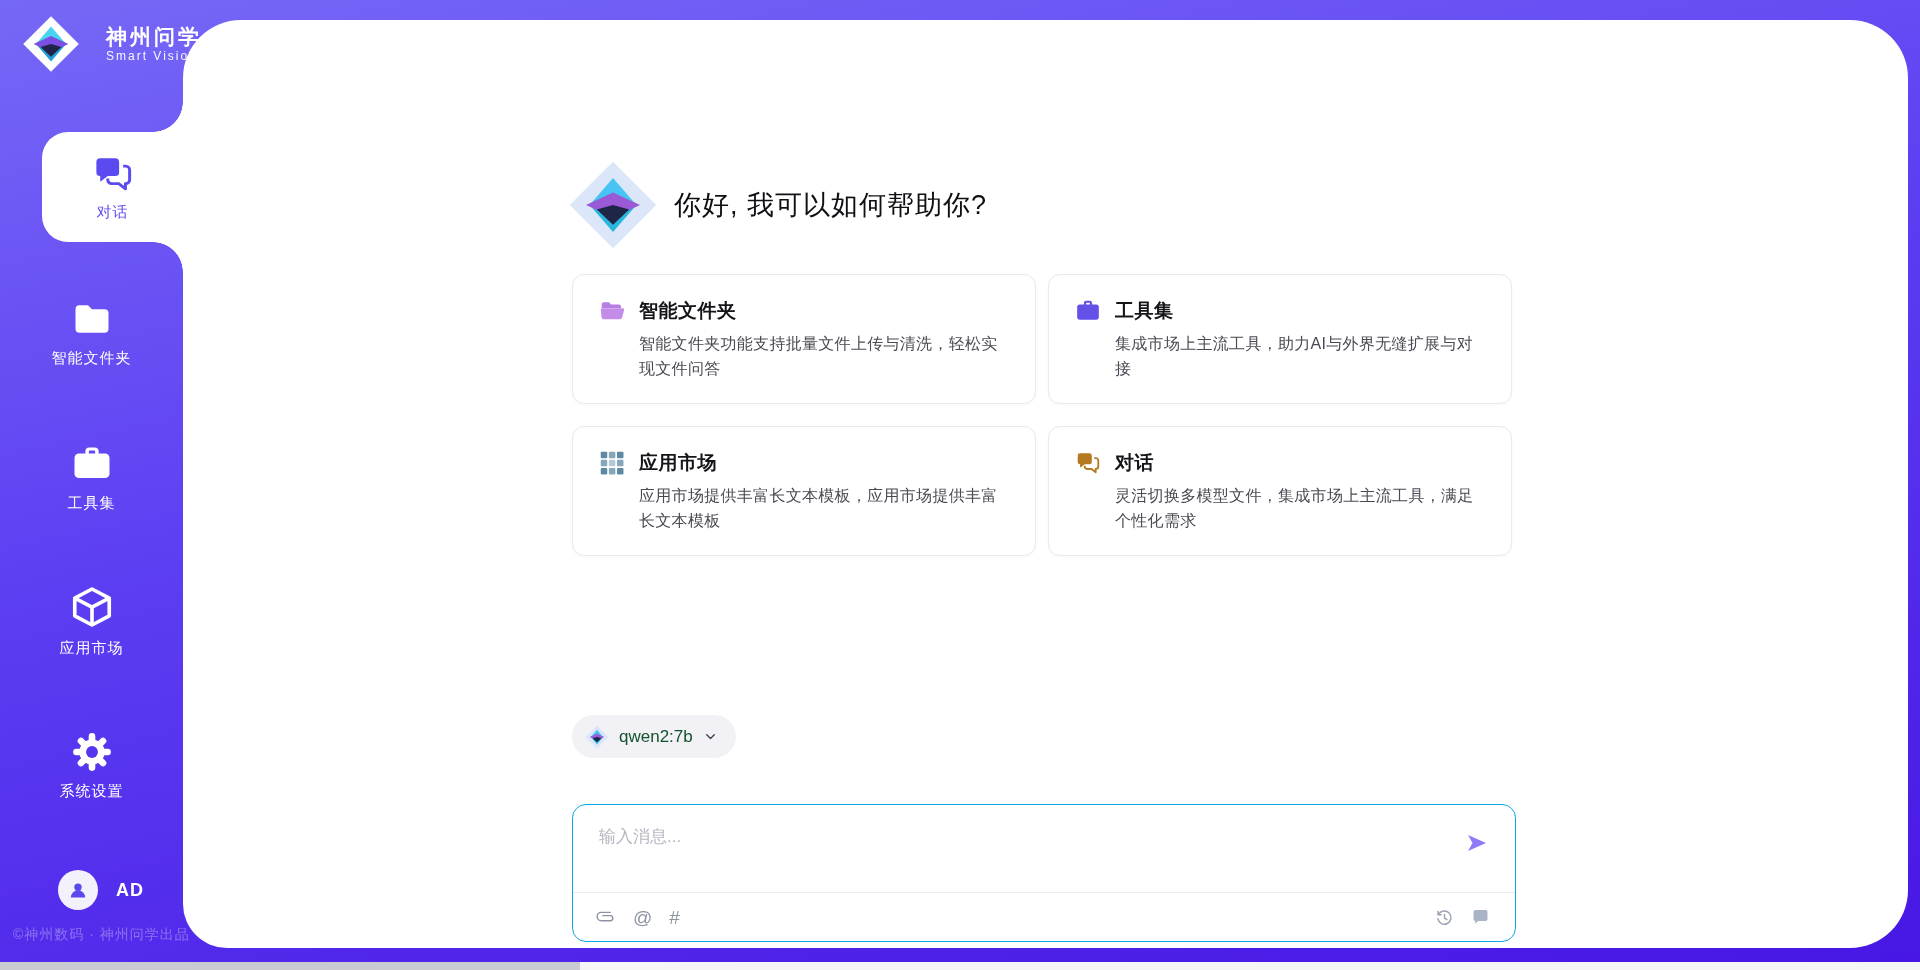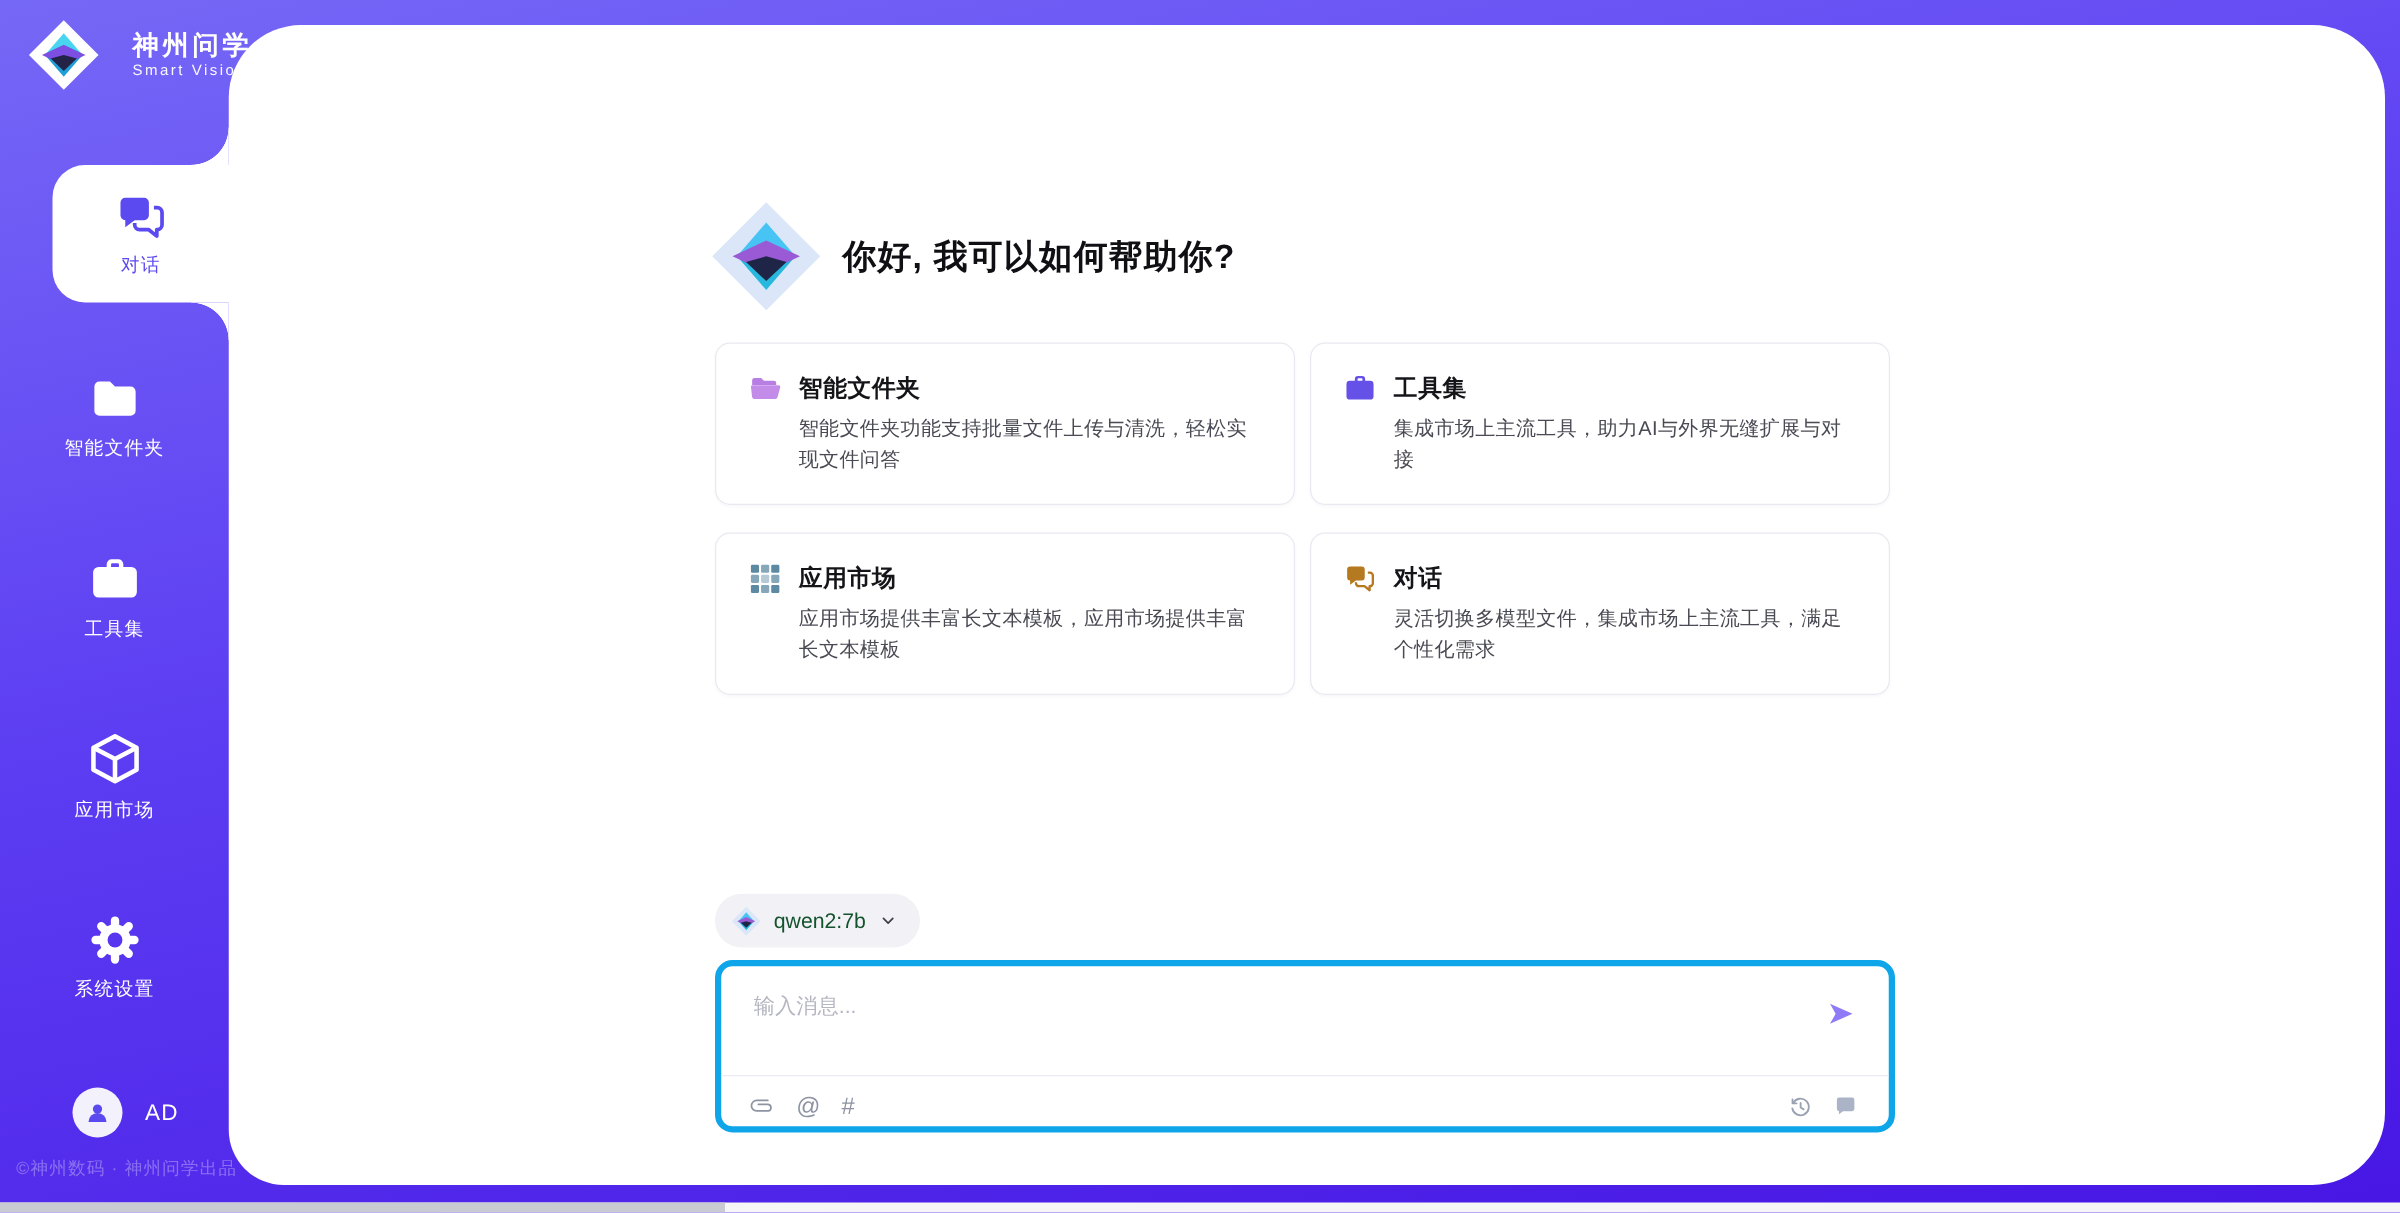--- a/index.html
+++ b/index.html
@@ -31,29 +31,29 @@
     position:absolute;left:0;width:183px;text-align:center;color:#fff;cursor:pointer;
   }
   .nav-item .nicon{display:block;margin:0 auto;}
   .nav-item .nlabel{display:block;margin-top:9px;font-size:15px;letter-spacing:1px;}
   .nav-active-content{
     position:absolute;left:42px;top:132px;width:141px;height:110px;
     display:flex;flex-direction:column;align-items:center;justify-content:center;
     color:#5b4af0;cursor:pointer;
   }
   .nav-active-content .nlabel{margin-top:8px;font-size:15px;letter-spacing:1px;}
-  .avatar-row{position:absolute;left:58px;top:870px;display:flex;align-items:center;gap:18px;cursor:pointer;}
+  .avatar-row{position:absolute;left:58px;top:870px;display:flex;align-items:center;gap:18px;cursor:pointer;font-weight:bold;}
   .avatar-circle{width:40px;height:40px;border-radius:50%;background:#f3f1fb;display:flex;align-items:center;justify-content:center;}
   .avatar-name{color:#fff;font-size:18px;letter-spacing:1px;}
   .side-footer{position:absolute;left:13px;top:926px;color:rgba(255,255,255,.32);font-size:14px;letter-spacing:1px;}
 
   
   .welcome{position:absolute;left:568px;top:160px;display:flex;align-items:center;gap:16px;}
   .welcome svg{width:90px;height:90px;}
-  .greeting{font-size:27px;font-weight:700;color:#0f0f14;letter-spacing:1px;}
+  .greeting{font-size:27px;font-weight:400;color:#0f0f14;letter-spacing:1px;}
 
   
   .cards{position:absolute;left:572px;top:274px;display:grid;grid-template-columns:464px 464px;column-gap:12px;row-gap:22px;}
   .card{
     box-sizing:border-box;height:130px;background:#fff;border:1px solid #e9e9f1;border-radius:12px;
     padding:23px 26px;cursor:pointer;box-shadow:0 1px 3px rgba(40,40,80,.03);
   }
   .card-head{display:flex;align-items:center;gap:14px;}
   .card-head svg{width:26px;height:26px;flex:0 0 auto;}
   .card-title{font-size:19px;font-weight:800;color:#141419;letter-spacing:.5px;}
@@ -63,22 +63,22 @@
   .model-pill{
     position:absolute;left:572px;top:715px;height:43px;display:inline-flex;align-items:center;gap:10px;
     padding:0 18px 0 13px;background:#f1f1f6;border-radius:22px;cursor:pointer;
   }
   .model-pill svg.mini{width:24px;height:24px;}
   .model-name{font-size:17px;color:#14532d;}
   .model-pill svg.chev{width:15px;height:15px;}
 
   
   .composer{
-    position:absolute;left:572px;top:768px;width:944px;height:138px;box-sizing:border-box;
-    background:#fff;border:5px solid #0ea5e9;border-radius:14px;
+    position:absolute;left:572px;top:804px;width:944px;height:138px;box-sizing:border-box;
+    background:#fff;border:1px solid #0ea5e9;border-radius:14px;
   }
   .composer-input{
     position:absolute;left:24px;top:16px;width:840px;height:30px;border:none;outline:none;
     font-size:17px;color:#333;font-family:"Liberation Sans","DejaVu Sans",sans-serif;background:transparent;
   }
   .composer-input::placeholder{color:#b6b6c2;}
   .send-btn{position:absolute;right:26px;top:26px;width:24px;height:24px;cursor:pointer;background:none;border:none;padding:0;}
   .composer-divider{position:absolute;left:0;right:0;top:87px;height:1px;background:#ececf3;}
   .composer-toolbar{position:absolute;left:22px;right:24px;top:88px;height:48px;display:flex;align-items:center;gap:17px;}
   .tool-btn{background:none;border:none;padding:0;cursor:pointer;display:flex;align-items:center;color:#8d93a3;}

